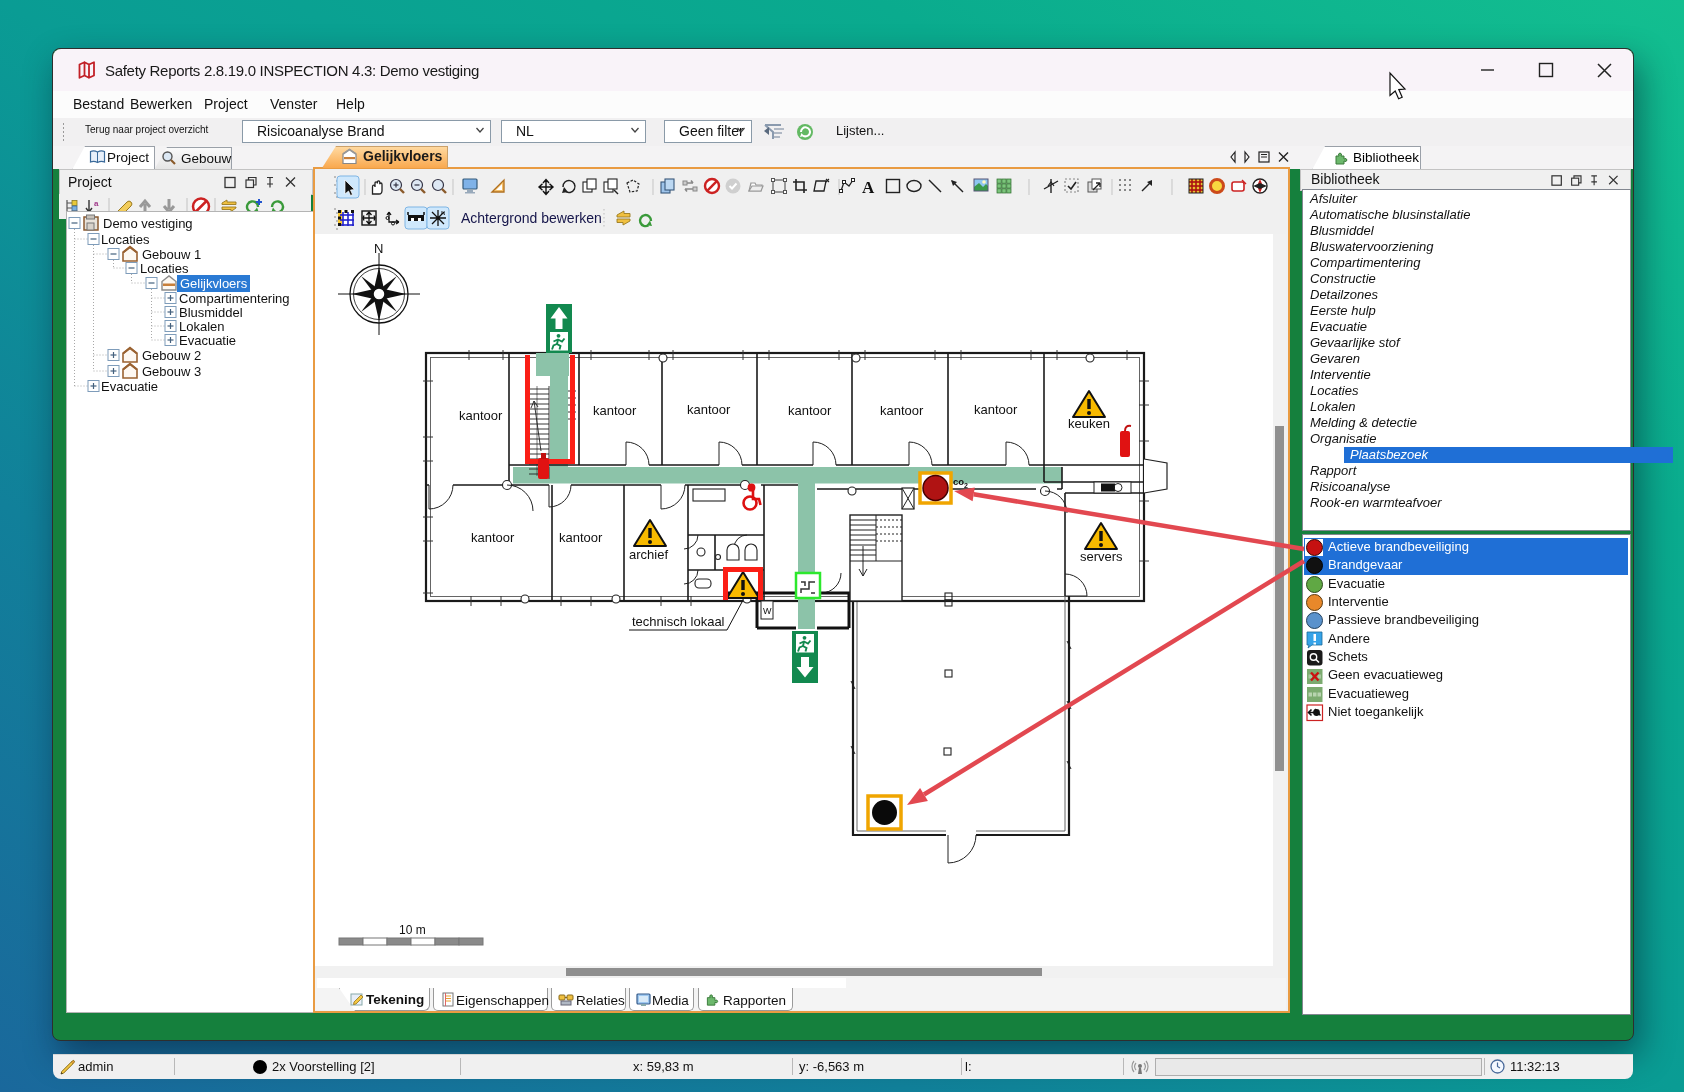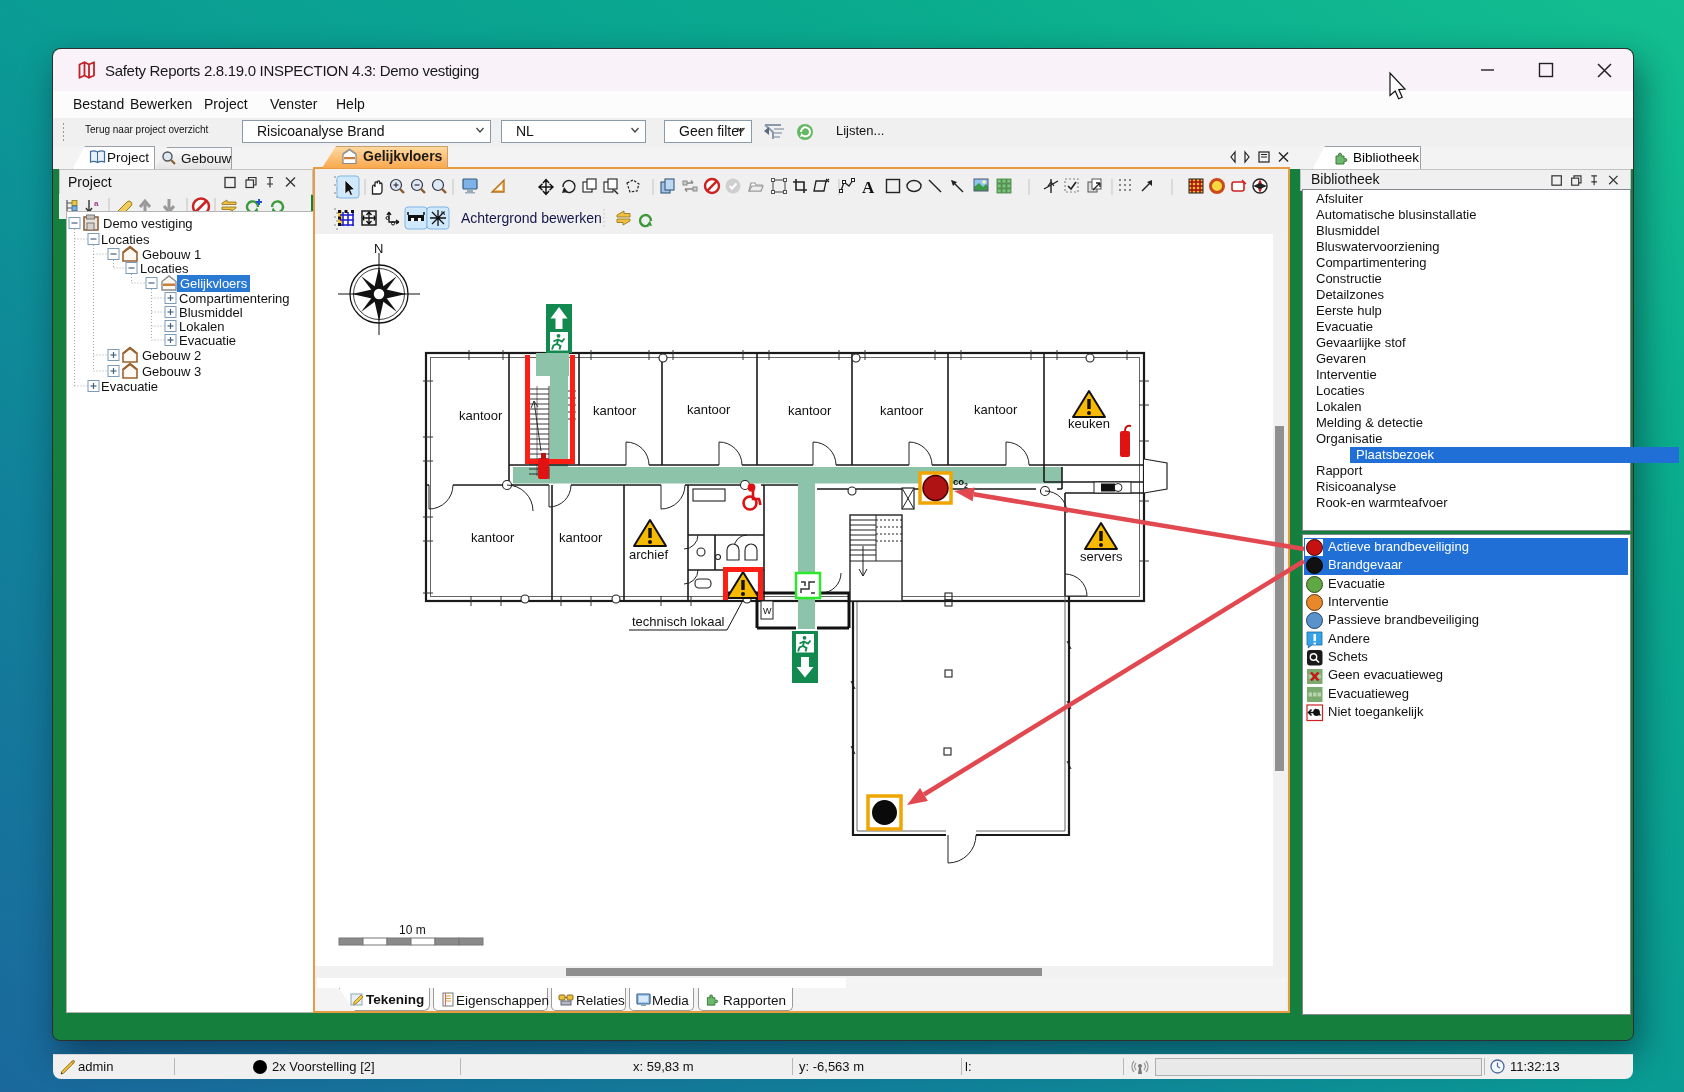--- a/index.html
+++ b/index.html
@@ -25,21 +25,21 @@
 
 #ldock-head{position:absolute;left:6px;top:120px;width:252px;height:24px;background:#f0f0f0;
  border:1px solid #c3c3c3;font-size:14px;color:#111;}
 #ldock-tools{position:absolute;left:6px;top:145px;width:252px;height:25px;background:#f0f0f0;}
 #ltree{position:absolute;left:6px;top:162px;width:251px;height:800px;background:#fff;border:1px solid #b4b4b4;
  font-size:13px;color:#111;margin-left:7px;}
 .ttext{position:absolute;white-space:nowrap;}
 
 #rlist{position:absolute;left:1249px;top:140px;width:327px;height:340px;background:#fff;border:1px solid #828790;
  font-size:13px;color:#111;}
-.lrow{position:absolute;left:7px;width:323px;height:16px;padding-left:6px;line-height:16px;white-space:nowrap;}
+.lrow{position:absolute;left:1px;width:323px;height:16px;padding-left:6px;line-height:16px;white-space:nowrap;font-style:italic;}
 #rlegend{position:absolute;left:1249px;top:485px;width:327px;height:479px;background:#fff;border:1px solid #828790;
  font-size:13px;color:#111;}
 .legrow{position:absolute;left:1px;width:324px;height:18px;line-height:18px;white-space:nowrap;}
 .legtx{position:absolute;left:24px;top:0px;}
 
 #docarea{position:absolute;left:260px;top:118px;width:973px;height:842px;border:2px solid #e99b42;background:#f0f0f0;}
 #canvas{position:absolute;left:262px;top:185px;width:958px;height:732px;background:#fff;}
 #dtoolbar{position:absolute;left:262px;top:120px;width:971px;height:65px;background:#f0f0f0;border-bottom:1px solid #dcdcdc;}
 .tabbottom{position:absolute;top:939px;height:22px;background:#fff;border:1px solid #9a9a9a;border-top:none;
  border-radius:0 0 5px 5px;font-size:14px;color:#111;}

